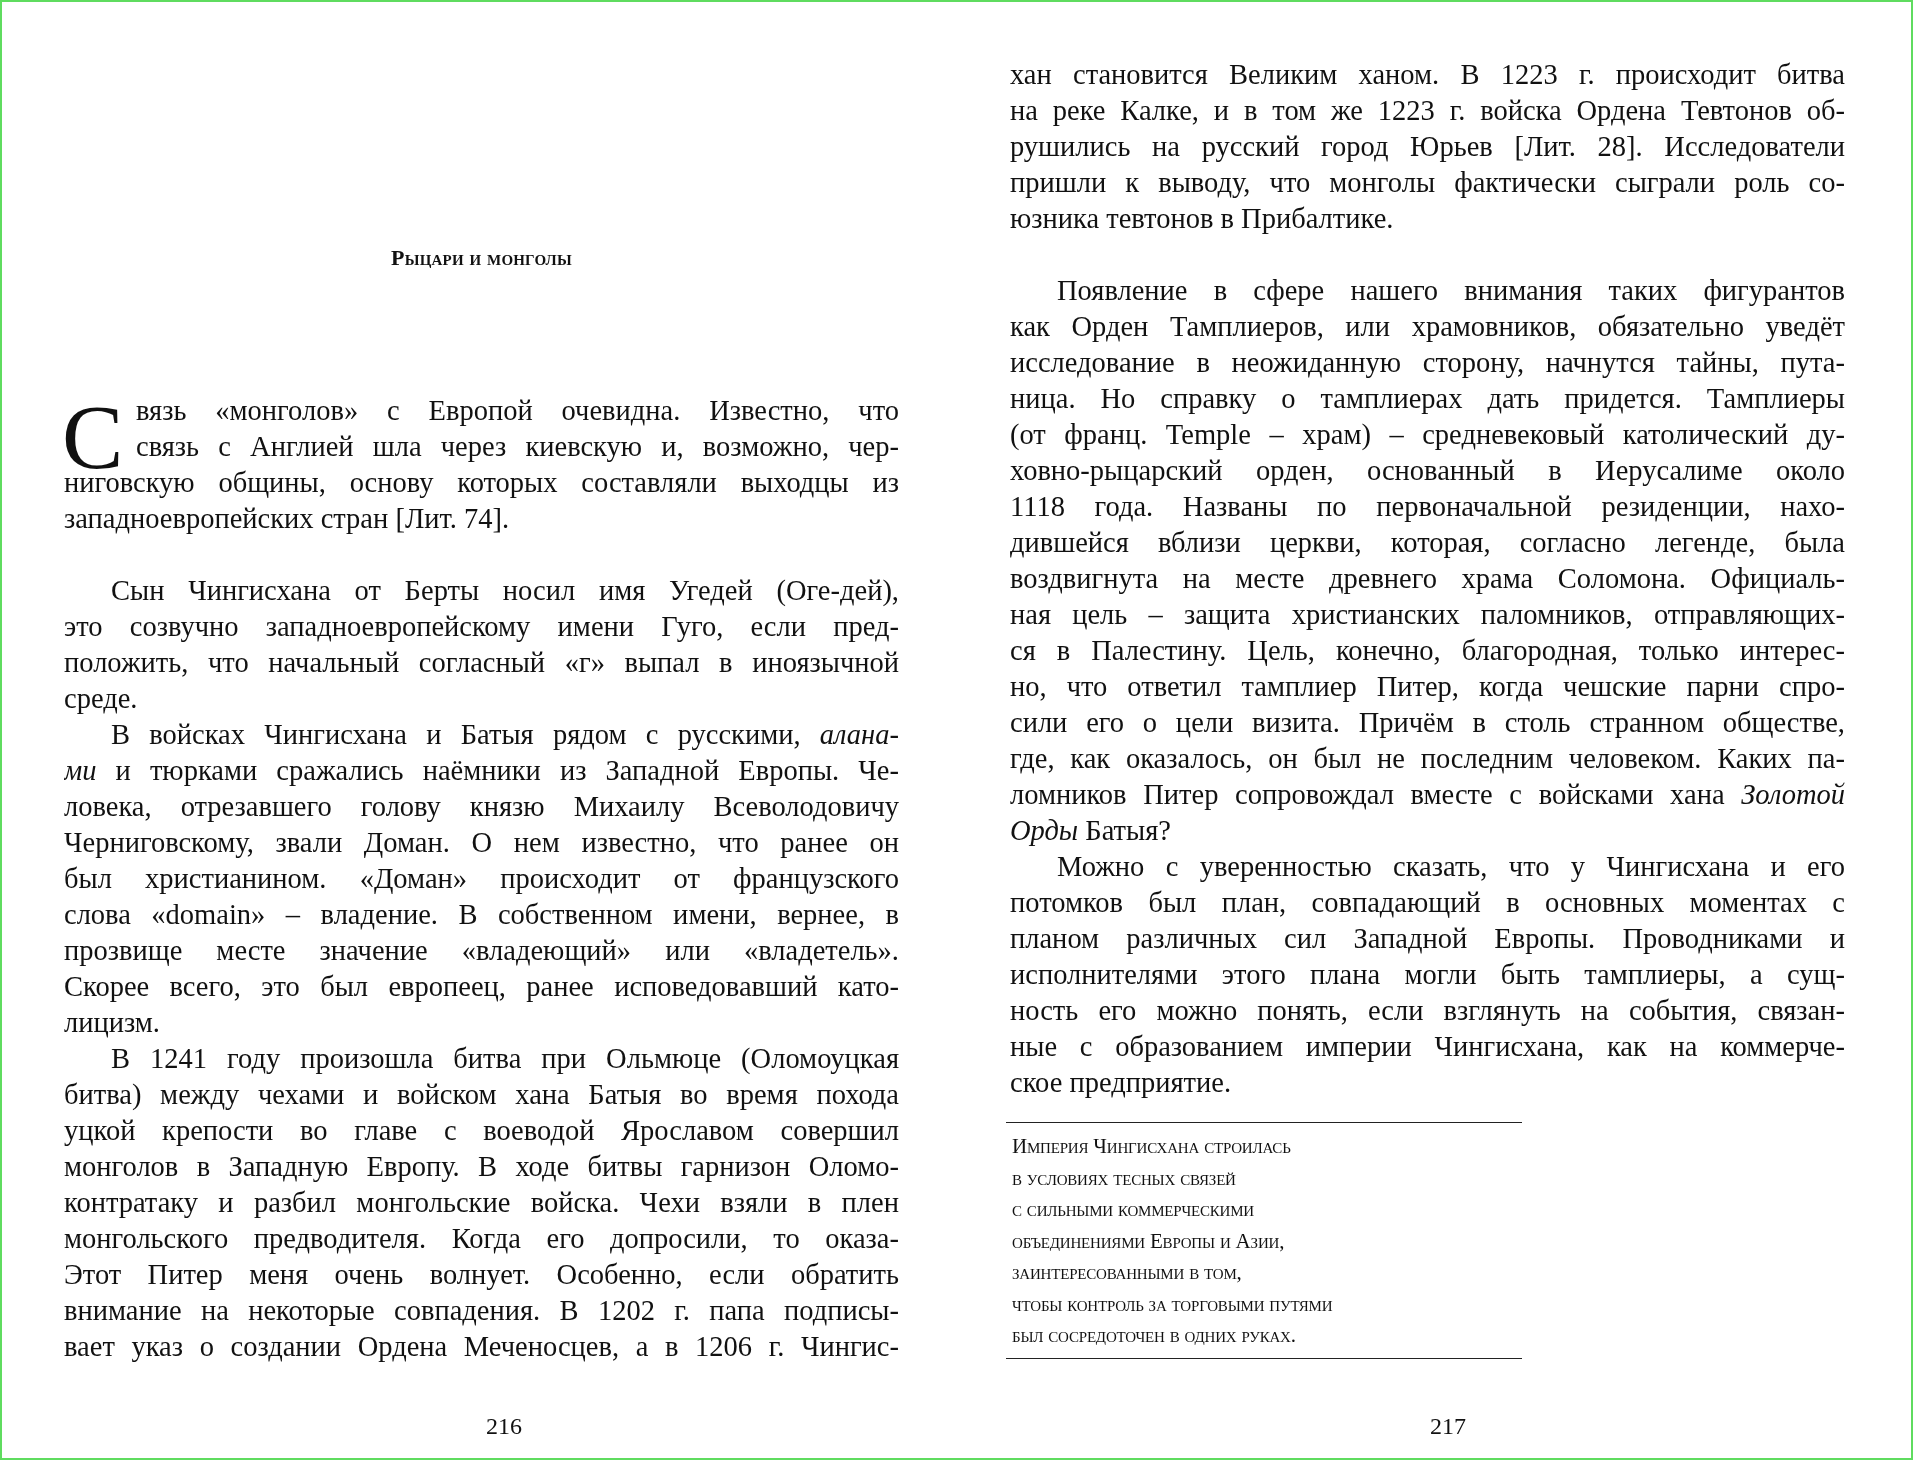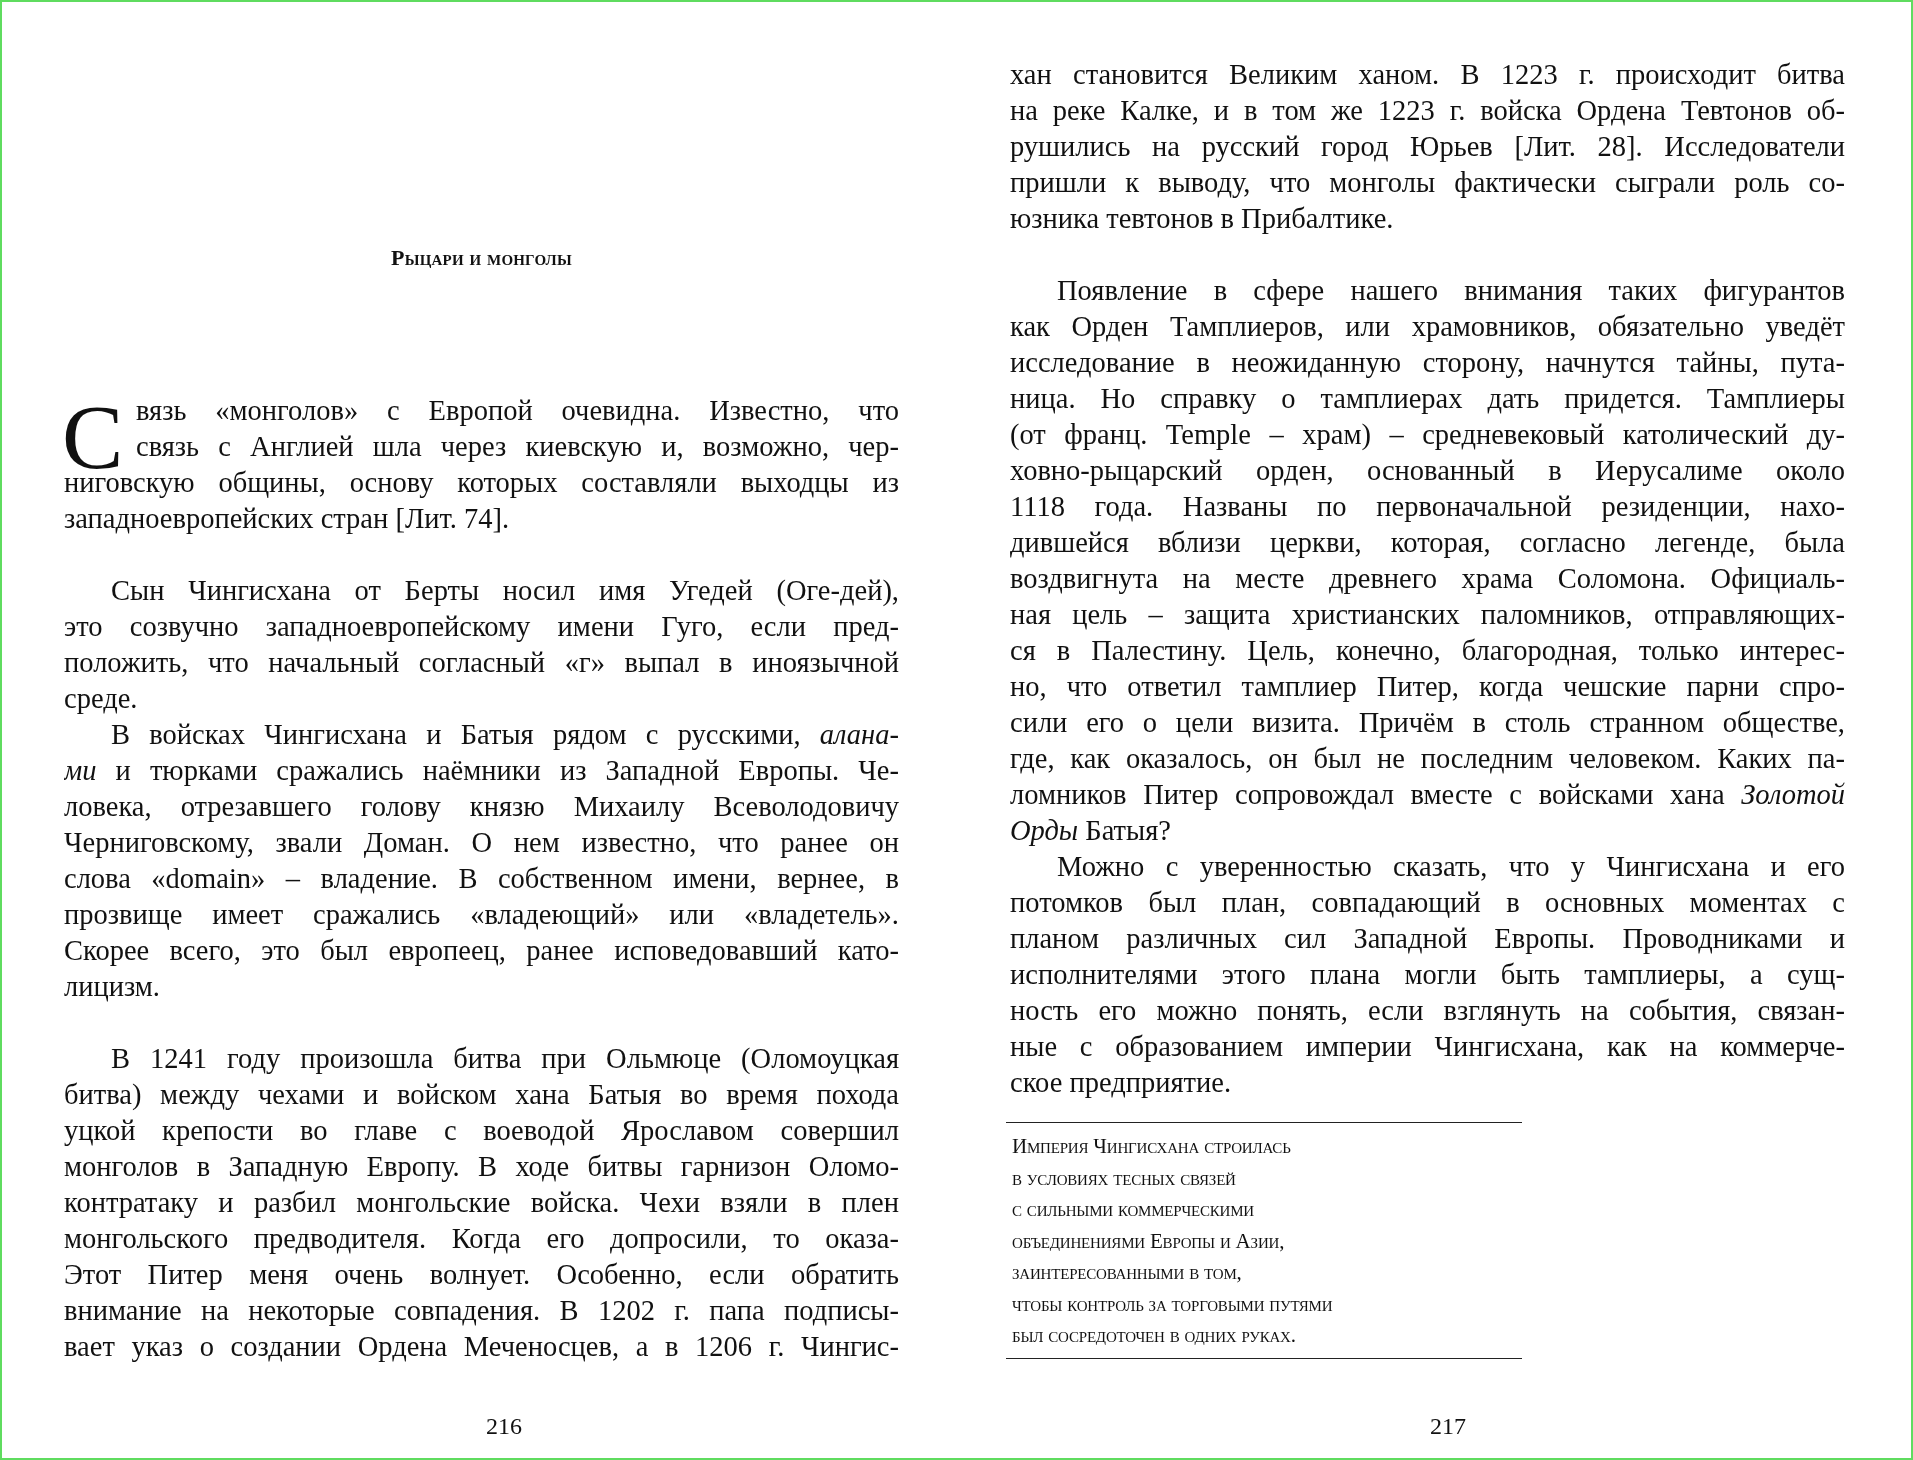--- a/index.html
+++ b/index.html
@@ -59,22 +59,23 @@
     <span class="line">это созвучно западноевропейскому имени Гуго, если пред-</span>
     <span class="line">положить, что начальный согласный «г» выпал в иноязычной</span>
     <span class="line last">среде.</span>
   </div>
 
   <div class="text" style="top:680px;">
     <span class="line indent"><span>В войсках Чингисхана и Батыя рядом с русскими,</span> <span class="it">алана-</span></span>
     <span class="line"><span class="it">ми</span> <span>и тюрками сражались наёмники из Западной Европы. Че-</span></span>
     <span class="line">ловека, отрезавшего голову князю Михаилу Всеволодовичу</span>
     <span class="line">Черниговскому, звали Доман. О нем известно, что ранее он</span>
+    <span class="line">был христианином. «Доман» происходит от французского</span>
     <span class="line">слова «domain» – владение. В собственном имени, вернее, в</span>
-    <span class="line">прозвище имеет сражались «владеющий» или «владетель».</span>
+    <span class="line">прозвище месте значение «владеющий» или «владетель».</span>
     <span class="line">Скорее всего, это был европеец, ранее исповедовавший като-</span>
     <span class="line last">лицизм.</span>
   </div>
 
   <div class="text" style="top:1004px;">
     <span class="line indent">В 1241 году произошла битва при Ольмюце (Оломоуцкая</span>
     <span class="line">битва) между чехами и войском хана Батыя во время похода</span>
     <span class="line">уцкой крепости во главе с воеводой Ярославом совершил</span>
     <span class="line">монголов в Западную Европу. В ходе битвы гарнизон Оломо-</span>
     <span class="line">контратаку и разбил монгольские войска. Чехи взяли в плен</span>

